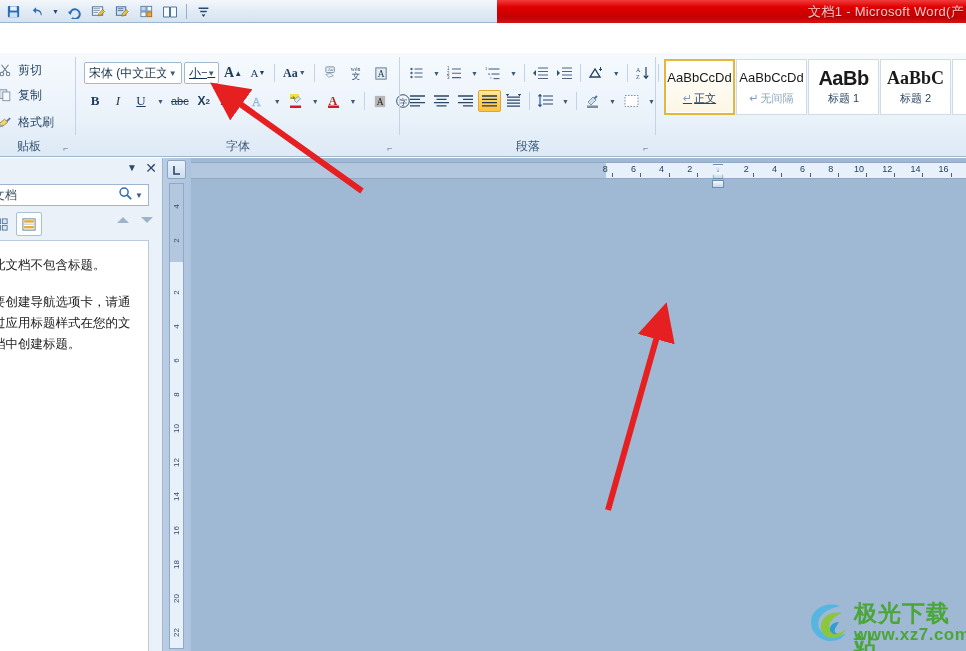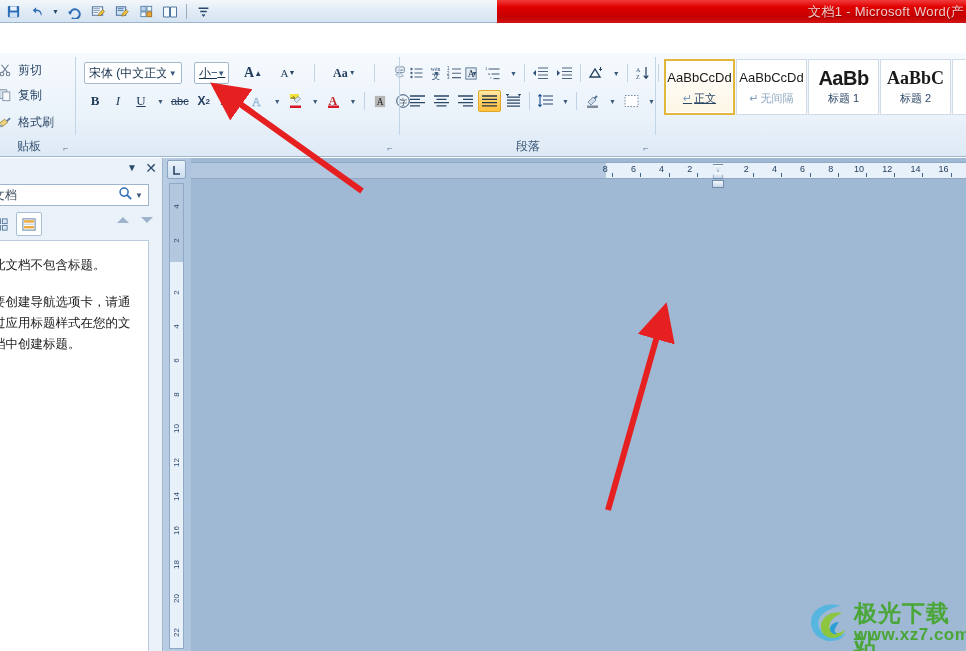--- a/index.html
+++ b/index.html
@@ -71,21 +71,21 @@
     font-size:9px; color:#53708f; line-height:12px; text-align:center;
   }
 
   
   #grp-clipboard{ left:-18px; width:94px; }
   .clipitem{ position:absolute; left:14px; height:22px; display:flex; align-items:center; gap:5px; font-size:12px; color:#2b4766; }
   .clipicon{ width:17px;height:17px; display:flex;align-items:center;justify-content:center;}
 
   
   #grp-font{ left:76px; width:324px; }
-  .fontrow1{ position:absolute; left:8px; top:8px; height:24px; display:flex; align-items:center; gap:12px;}
+  .fontrow1{ position:absolute; left:8px; top:8px; height:24px; display:flex; align-items:center; gap:2px;}
   .fontrow2{ position:absolute; left:8px; top:36px; height:24px; display:flex; align-items:center; gap:1px;}
   .combo{
     height:22px; background:#fff; border:1px solid #a3b8cd; border-radius:2px;
     display:flex; align-items:center; padding:0 2px 0 4px; font-size:12px; color:#15324f;
   }
   .combo .cval{ overflow:hidden; white-space:nowrap; }
   .combo .carr{ width:13px; text-align:center; color:#3c5a7a; font-size:8px; }
   #font-name{ width:98px; }
   #font-size{ width:35px;text-decoration:underline; }
   .tbtn{
@@ -409,20 +409,21 @@
               <text x="4.4" y="12" font-size="10" font-family="serif" fill="#1b1b1b">A</text>
             </svg>
         </div>
         <div class="tbtn">
           <svg width="16" height="16" viewBox="0 0 16 16">
               <circle cx="8" cy="8" r="6.3" fill="none" stroke="#36516e" stroke-width="1"></circle>
               <text x="4.2" y="11.5" font-size="8" font-family="serif" fill="#1d2f44">字</text>
             </svg>
         </div>
       </div>
+      <div class="glabel">字体</div>
       <div class="dlauncher">⌐</div>
       <div class="gsep"></div>
     </div>
 
     <div class="grp" id="grp-para">
       <div class="prow1">
         <div class="tbtn">
           <svg width="16" height="14" viewBox="0 0 16 14">
               <circle cx="2.5" cy="3" r="1.2" fill="#4c6580"></circle>
               <circle cx="2.5" cy="7" r="1.2" fill="#4c6580"></circle>

